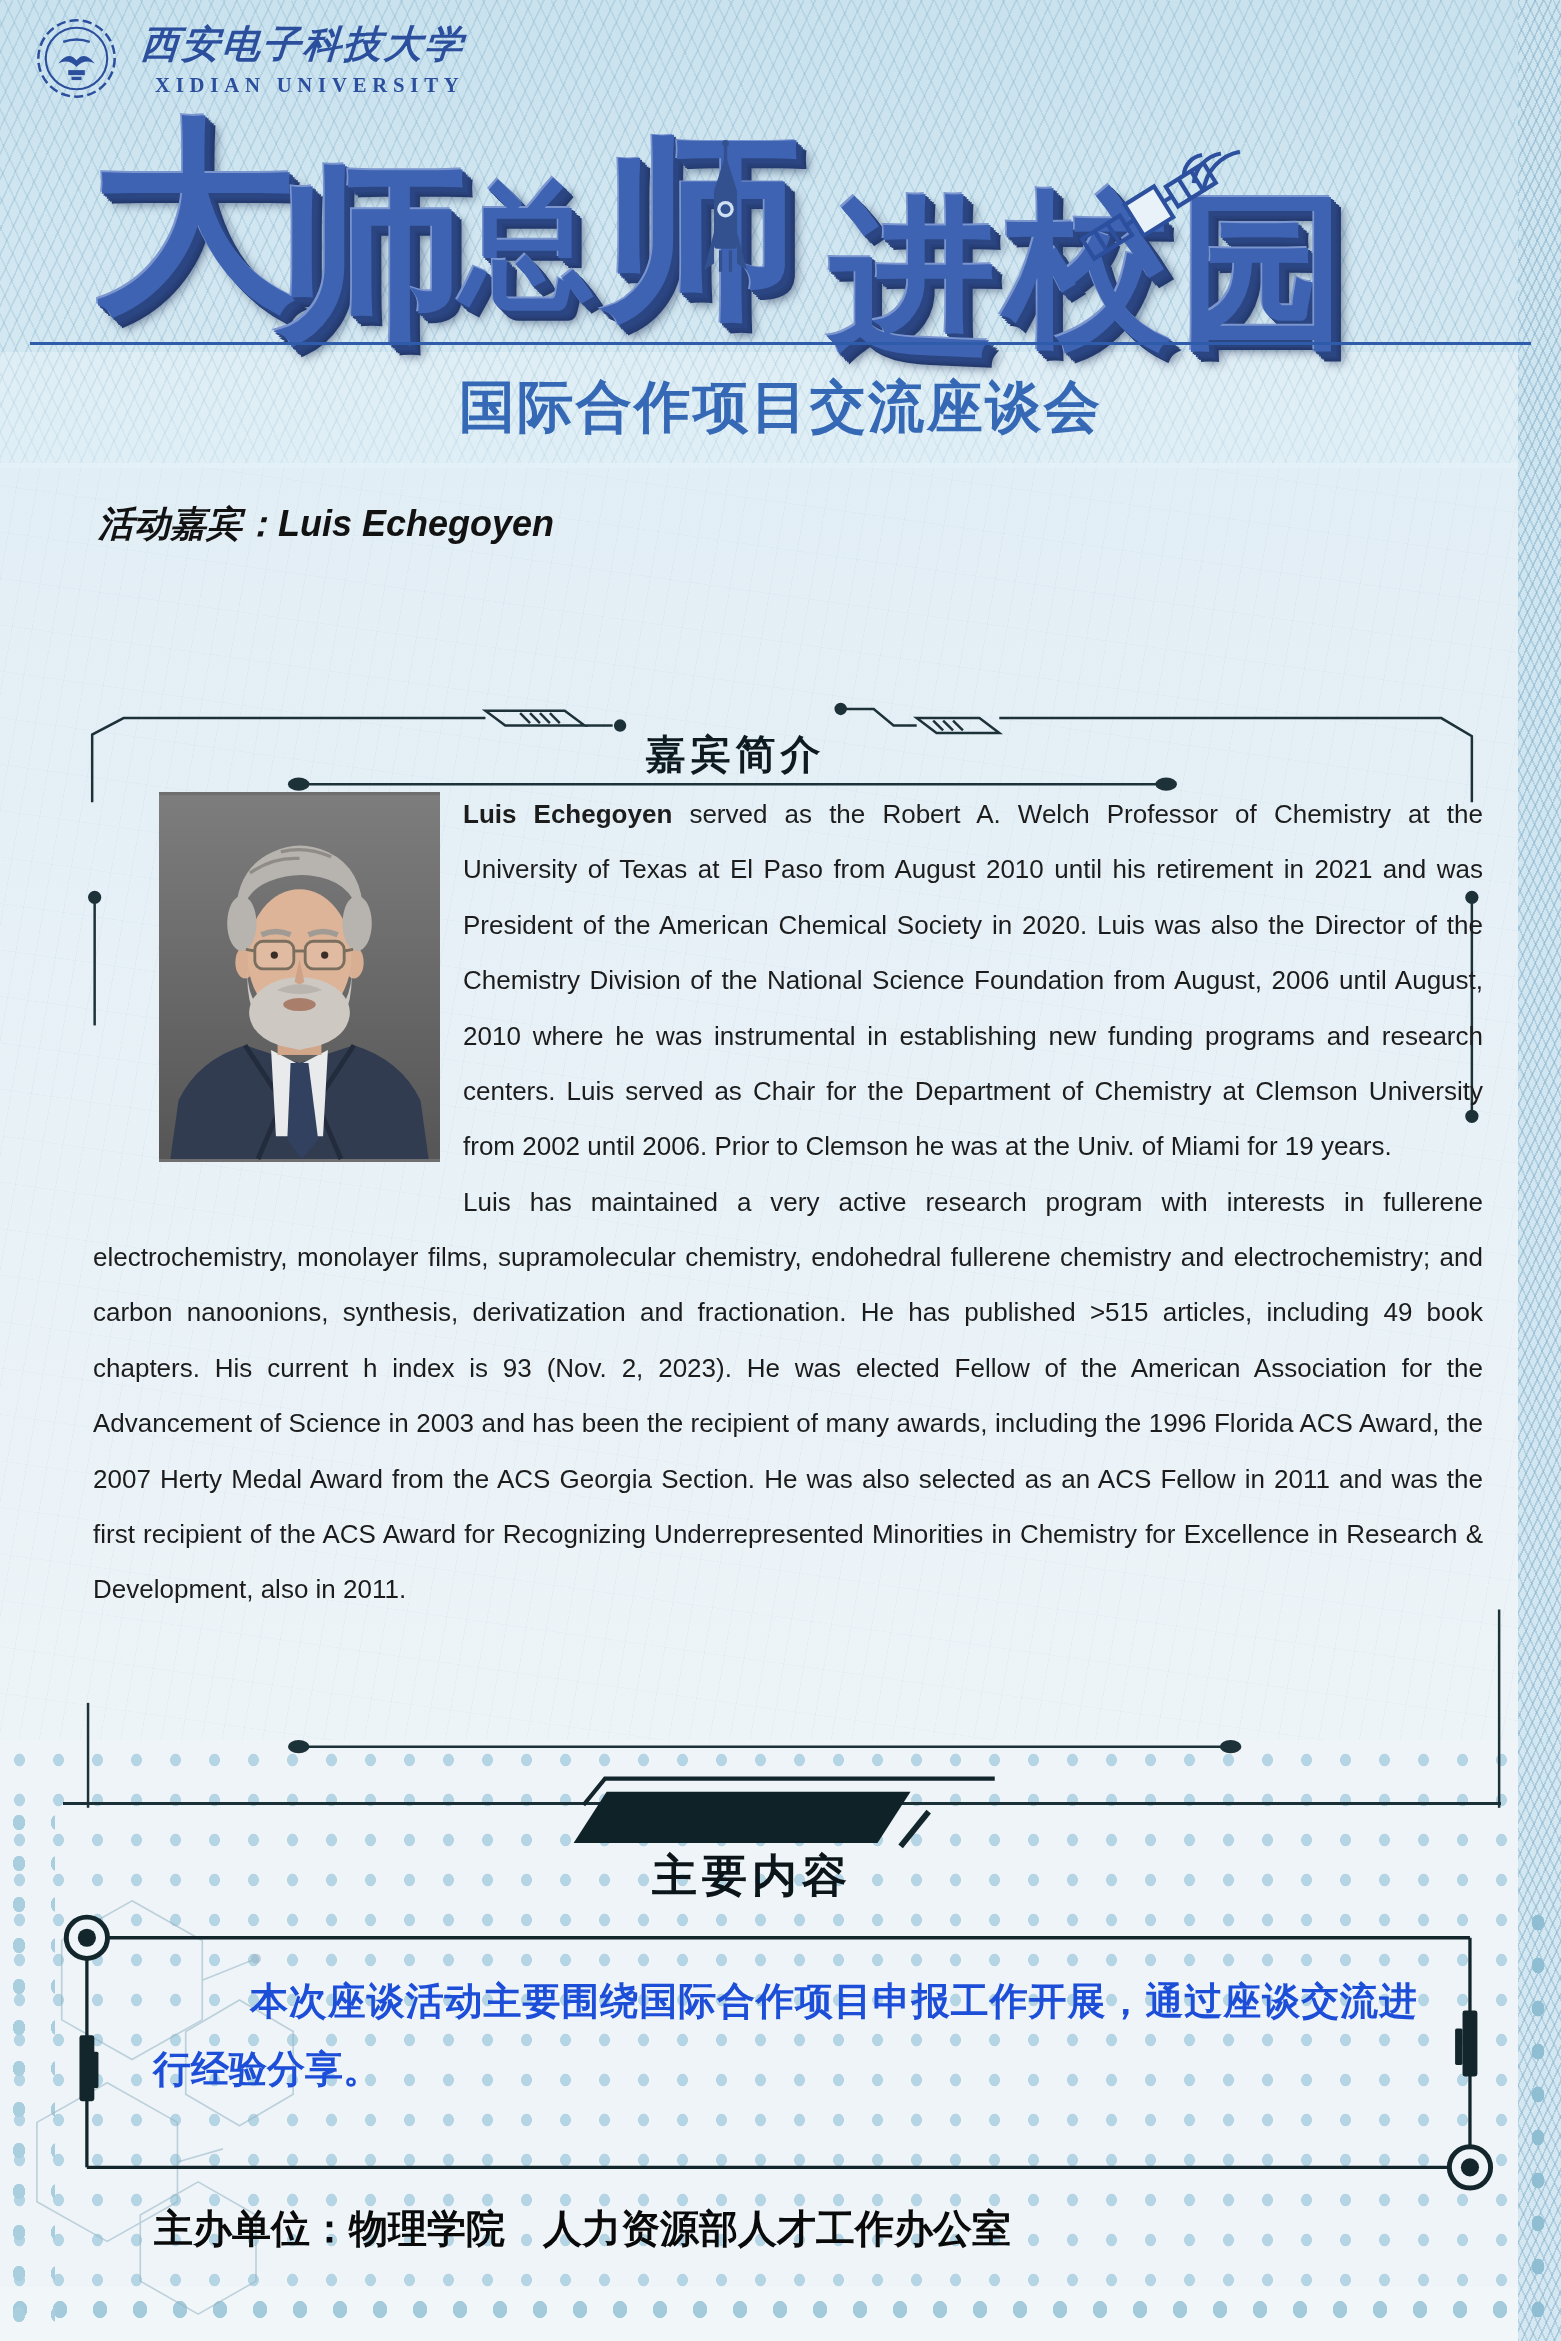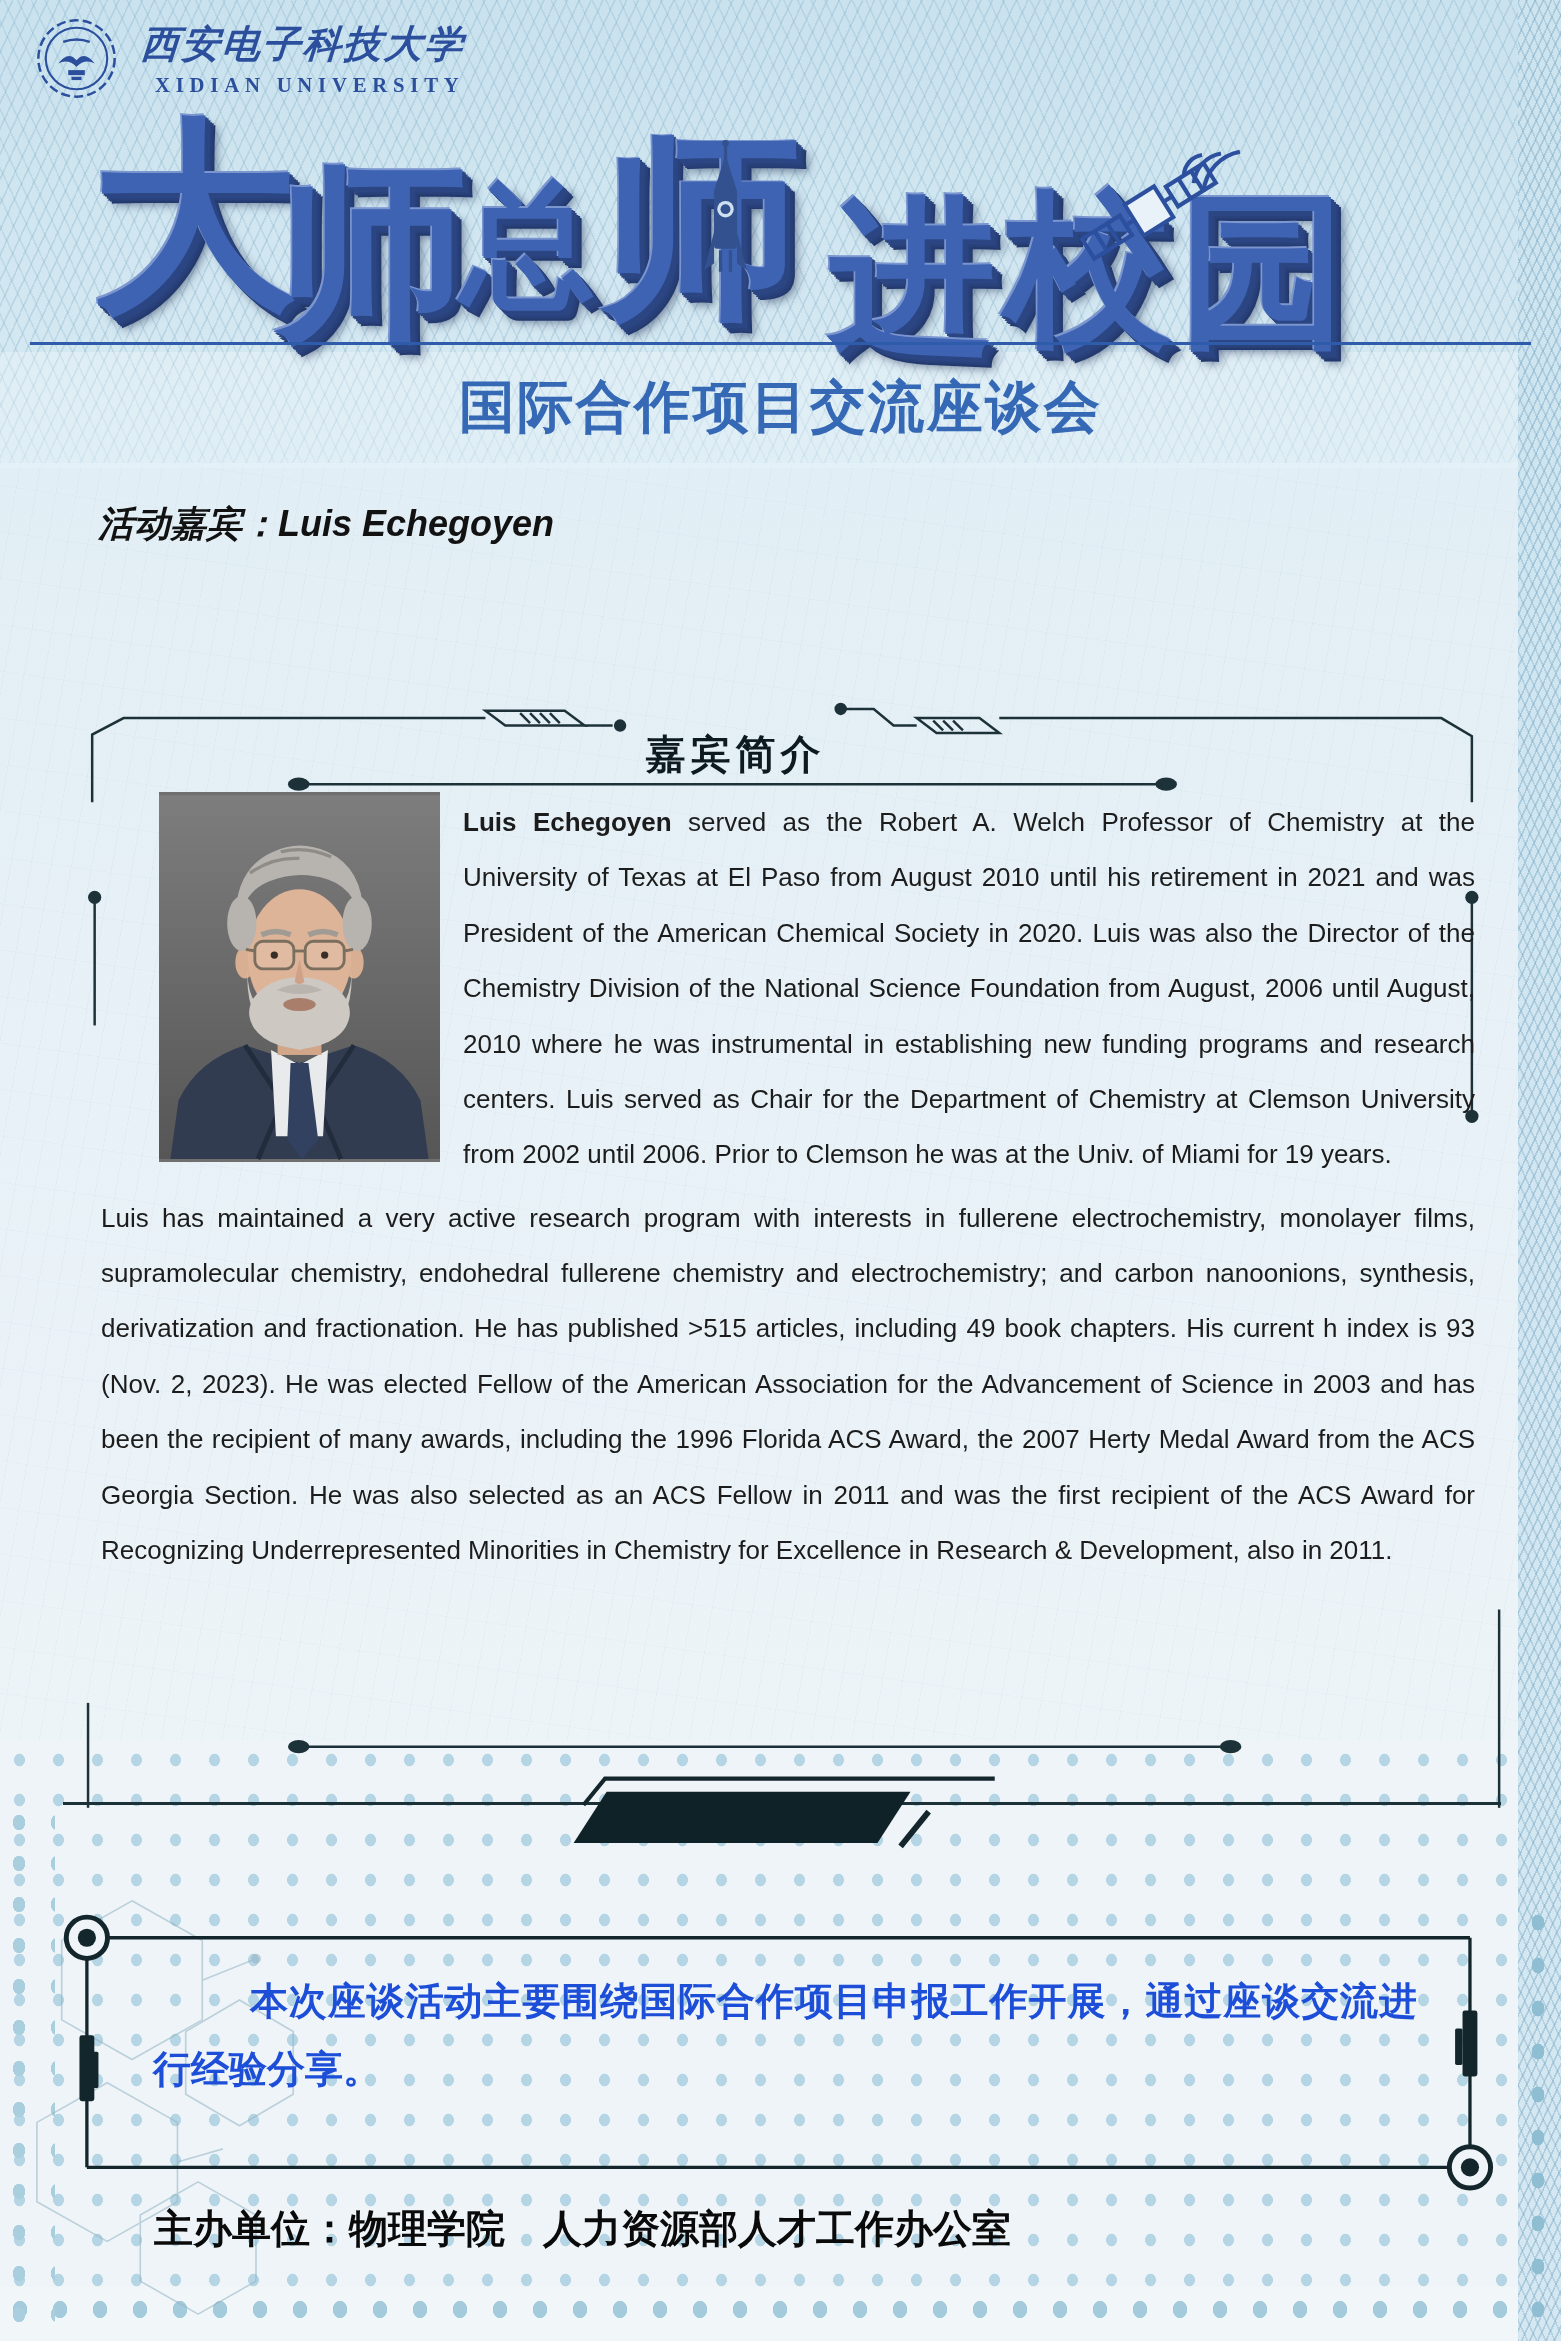--- a/index.html
+++ b/index.html
@@ -71,21 +71,21 @@
   
   .info{position:absolute; left:98px; top:493px; font-size:36px; font-weight:800;
     color:#121212; line-height:1.72;font-style:italic;}
   .info .row{white-space:nowrap;}
 
   
   .sec-title-guest{position:absolute; left:0; top:727px; width:1471px; text-align:center;
     font-size:40px; font-weight:900; color:#0d1a20; letter-spacing:5px;}
   .bio{position:absolute; left:93px; top:787px; width:1390px; font-size:26px; color:#1c1c1c;
     text-align:justify; line-height:2.13;}
-  .bio p{margin:8px;}
+  .bio p{margin:0;}
   .photo{float:left; width:281px; height:370px; margin:5px 23px 16.5px 66px; background:#6f6f6f;}
   .photo svg{display:block;}
 
   
   .thin-line{position:absolute; left:63px; right:60px; top:1802px; height:2.5px; background:#1b3037;}
   .sec-title-content{position:absolute; left:0; top:1846px; width:1504px; text-align:center;
     font-size:45px; font-weight:900; color:#0c161a; letter-spacing:5px;}
   .content-body{position:absolute; left:153px; top:1968px; width:1264px; font-size:38px;
     font-weight:700; color:#1d4ed8; line-height:1.78; text-indent:2.55em; text-align:justify;}
 
@@ -293,20 +293,21 @@
     <p>Luis has maintained a very active research program with interests in fullerene electrochemistry, monolayer films, supramolecular chemistry, endohedral fullerene chemistry and electrochemistry; and carbon nanoonions, synthesis, derivatization and fractionation. He has published &gt;515 articles, including 49 book chapters. His current h index is 93 (Nov. 2, 2023). He was elected Fellow of the American Association for the Advancement of Science in 2003 and has been the recipient of many awards, including the 1996 Florida ACS Award, the 2007 Herty Medal Award from the ACS Georgia Section. He was also selected as an ACS Fellow in 2011 and was the first recipient of the ACS Award for Recognizing Underrepresented Minorities in Chemistry for Excellence in Research &amp; Development, also in 2011.</p>
   </div>
 
   <div class="thin-line"></div>
   <svg class="abs" style="left:496px; top:1767px;" width="578" height="91" viewBox="0 0 700 110">
     <polyline points="106,46 132,14 604,14" fill="none" stroke="#13262c" stroke-width="5"></polyline>
     <polygon points="134,30 502,30 462,92 94,92" fill="#0f2228"></polygon>
     <line x1="490" y1="96" x2="524" y2="54" stroke="#13262c" stroke-width="7"></line>
   </svg>
 
+  <div class="sec-title-content">主要内容</div>
 
   <svg class="abs" style="left:70px; top:1913px;" width="1454" height="289" viewBox="0 0 1760 350">
     <g stroke="#13262c" stroke-width="4" fill="none">
       <line x1="20" y1="30" x2="1695" y2="30"></line>
       <line x1="20" y1="30" x2="20" y2="308"></line>
       <line x1="20" y1="308" x2="1695" y2="308"></line>
       <line x1="1695" y1="30" x2="1695" y2="308"></line>
     </g>
     <g fill="#13262c">
       <rect x="11" y="148" width="18" height="80" rx="3"></rect>

